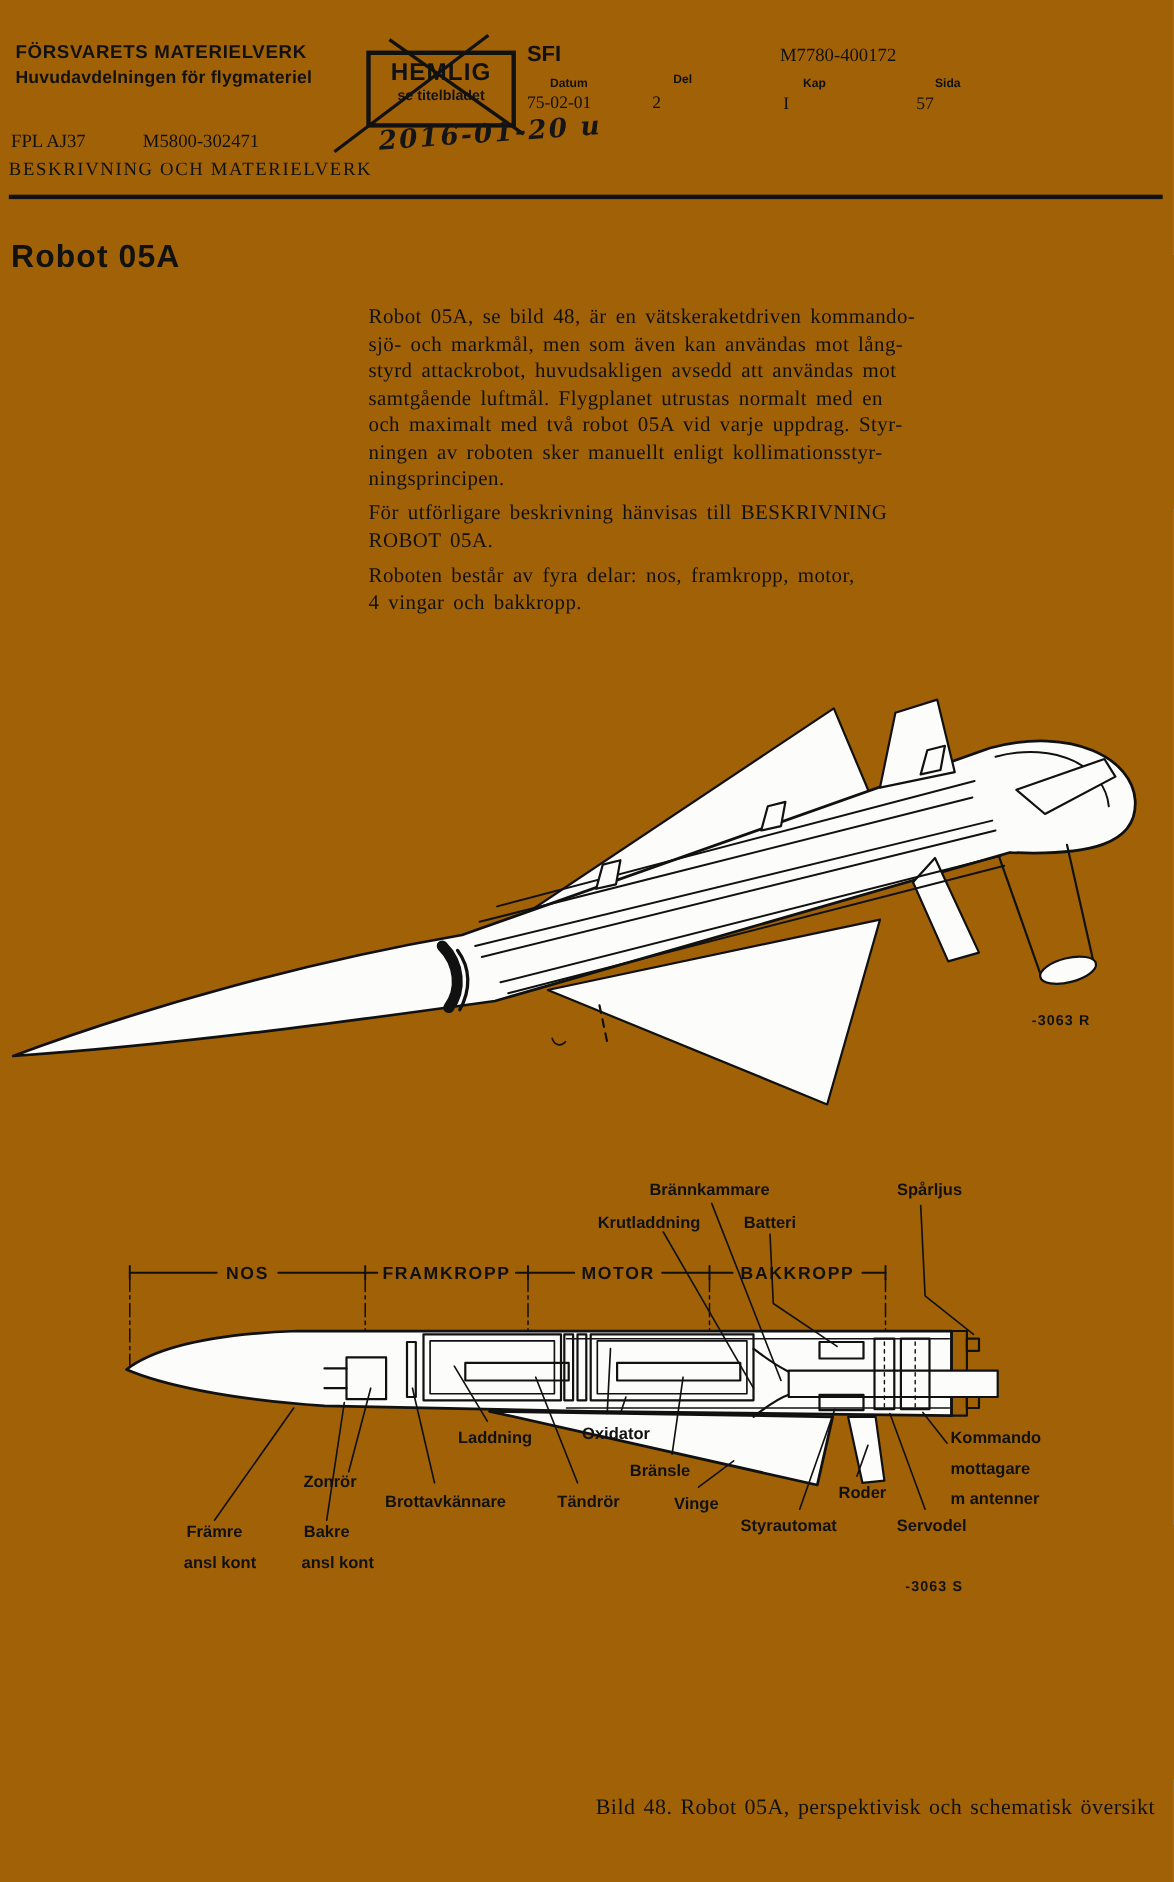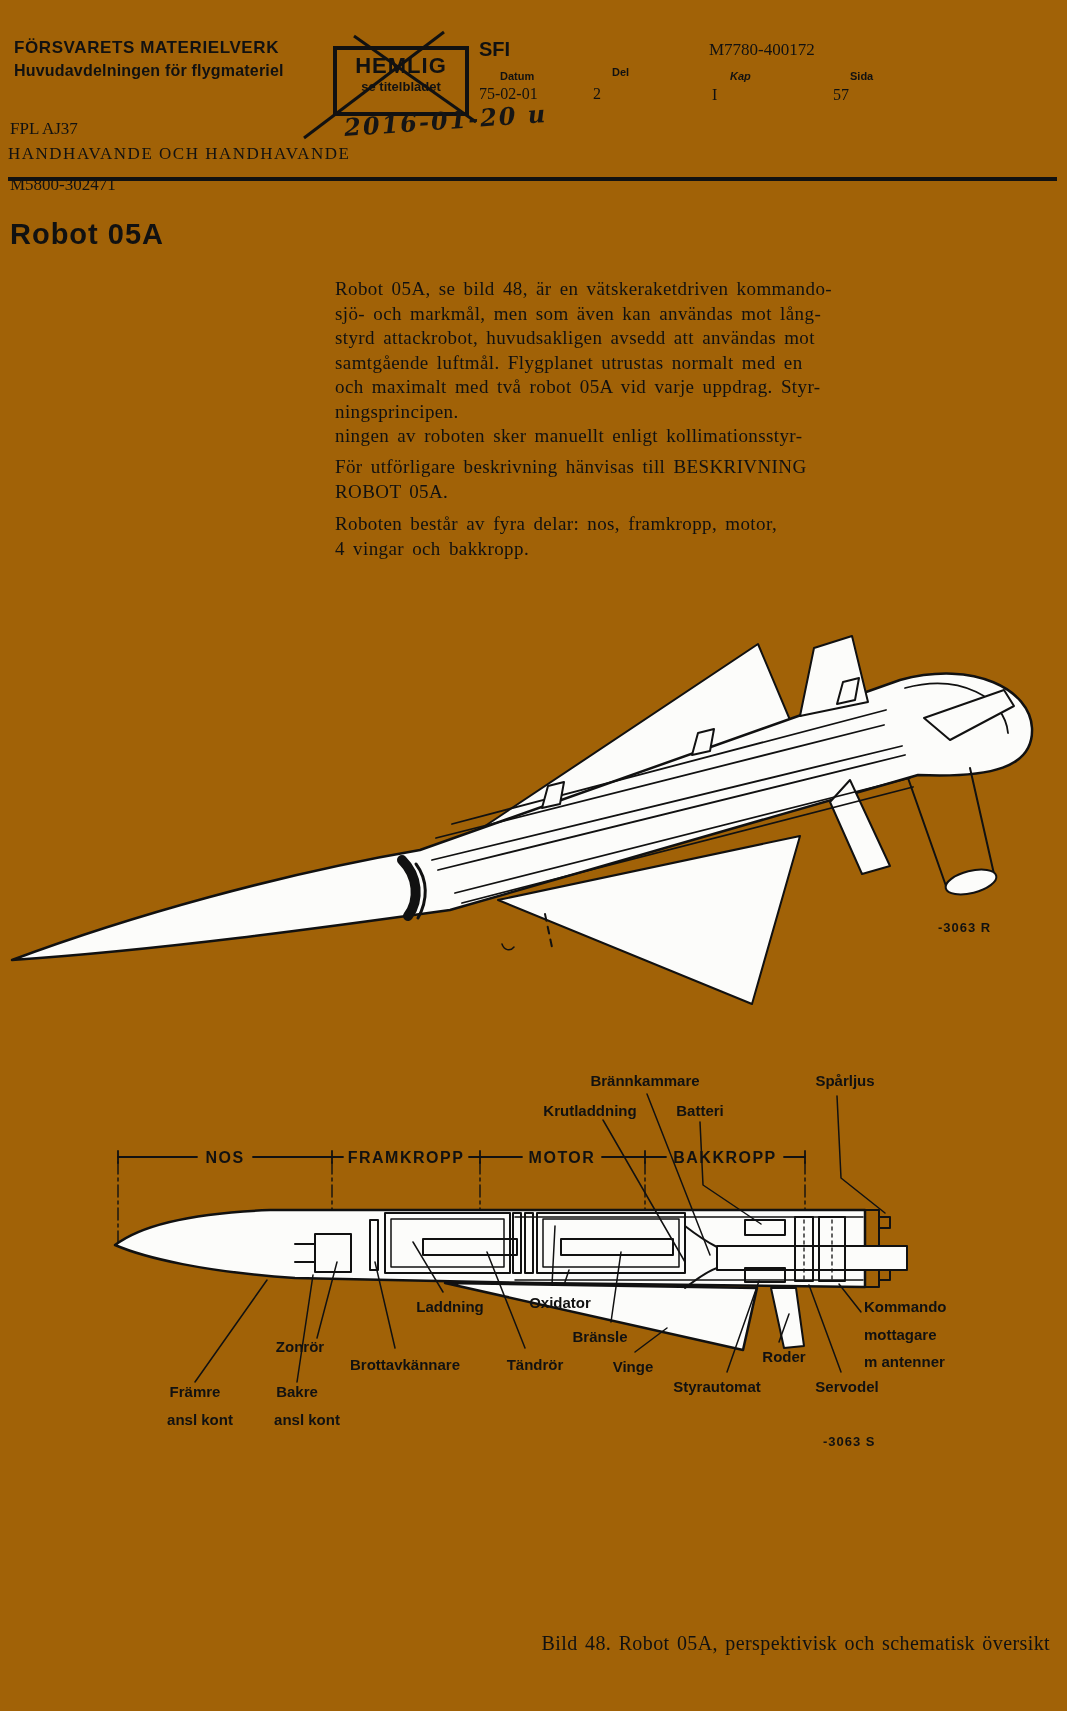--- a/index.html
+++ b/index.html
@@ -19,21 +19,21 @@
   .stamp .l2{font-size:13px;font-weight:bold;margin-top:0;}
   .strike{left:298px;top:26px;width:215px;height:125px;pointer-events:none;}
   .handwrite{
     left:344px;top:106px;font-family:"DejaVu Serif",serif;font-style:italic;
     font-size:24px;letter-spacing:2px;transform:rotate(-4deg);color:#151515;font-weight:bold;
   }
   .sfi{left:479px;top:38px;font-size:20px;font-weight:bold;}
   .flabel{font-size:11px;font-weight:bold;padding-left:21px;}
   .fval{font-family:"Liberation Serif",serif;font-size:16px;}
   .docnum{left:709px;top:40px;font-family:"Liberation Serif",serif;font-size:17px;}
-  .fplrow{left:10px;top:119px;font-family:"Liberation Serif",serif;font-size:17px;display:flex;gap:36px;flex-direction:column;}
+  .fplrow{left:10px;top:119px;font-family:"Liberation Serif",serif;font-size:17px;display:flex;gap:52px;}
   .subtitle{left:8px;top:144px;font-family:"Liberation Serif",serif;font-size:17px;letter-spacing:1.5px;}
   .rule{left:8px;top:177px;width:1049px;height:4px;background:#111;}
   .title{left:10px;top:218px;font-size:29px;font-weight:bold;letter-spacing:1px;}
   .bodytext{font-family:"Liberation Serif",serif;font-size:19px;letter-spacing:.4px;word-spacing:3px;line-height:24.5px;white-space:nowrap;}
   .p1{left:335px;top:277px;}
   .p2{left:335px;top:455px;}
   .p3{left:335px;top:512px;}
   .caption{left:20px;top:1632px;width:1030px;text-align:right;
     font-family:"Liberation Serif",serif;font-size:20px;letter-spacing:.4px;word-spacing:2px;}
   svg text{font-family:"Liberation Sans",sans-serif;fill:#111;}
@@ -58,42 +58,42 @@
     <line x1="56" y1="10" x2="178" y2="96" stroke="#111" stroke-width="3"></line>
   </svg>
   <div class="abs handwrite">2016-01-20 u</div>
 
   <div class="abs sfi">SFI</div>
   <div class="abs flabel" style="left:479px;top:70px;">Datum</div>
   <div class="abs fval" style="left:479px;top:85px;">75-02-01</div>
   <div class="abs flabel" style="left:591px;top:66px;">Del</div>
   <div class="abs fval" style="left:593px;top:85px;">2</div>
   <div class="abs docnum">M7780-400172</div>
-  <div class="abs flabel" style="left:709px;top:70px;font-style:italic;">Kap</div>
+  <div class="abs flabel" style="left:709px;top:70px;">Kap</div>
   <div class="abs fval" style="left:712px;top:86px;">I</div>
   <div class="abs flabel" style="left:829px;top:70px;">Sida</div>
   <div class="abs fval" style="left:833px;top:86px;">57</div>
 
   <div class="abs fplrow">
     <span>FPL AJ37</span>
     <span>M5800-302471</span>
   </div>
-  <div class="abs subtitle">HANDHAVANDE OCH HANDHAVANDE</div>
+  <div class="abs subtitle">BESKRIVNING OCH MATERIELVERK</div>
   <div class="abs rule"></div>
 
   <div class="abs title">Robot 05A</div>
 
   <div class="abs p1 bodytext">
     <div>Robot 05A, se bild 48, är en vätskeraketdriven kommando-</div>
     <div>sjö- och markmål, men som även kan användas mot lång-</div>
     <div>styrd attackrobot, huvudsakligen avsedd att användas mot</div>
     <div>samtgående luftmål. Flygplanet utrustas normalt med en</div>
     <div>och maximalt med två robot 05A vid varje uppdrag. Styr-</div>
+    <div>ningen av roboten sker manuellt enligt kollimationsstyr-</div>
     <div>ningsprincipen.</div>
-    <div>ningen av roboten sker manuellt enligt kollimationsstyr-</div>
   </div>
   <div class="abs p2 bodytext">
     <div>För utförligare beskrivning hänvisas till BESKRIVNING</div>
     <div>ROBOT 05A.</div>
   </div>
   <div class="abs p3 bodytext">
     <div>Roboten består av fyra delar: nos, framkropp, motor,</div>
     <div>4 vingar och bakkropp.</div>
   </div>
 

